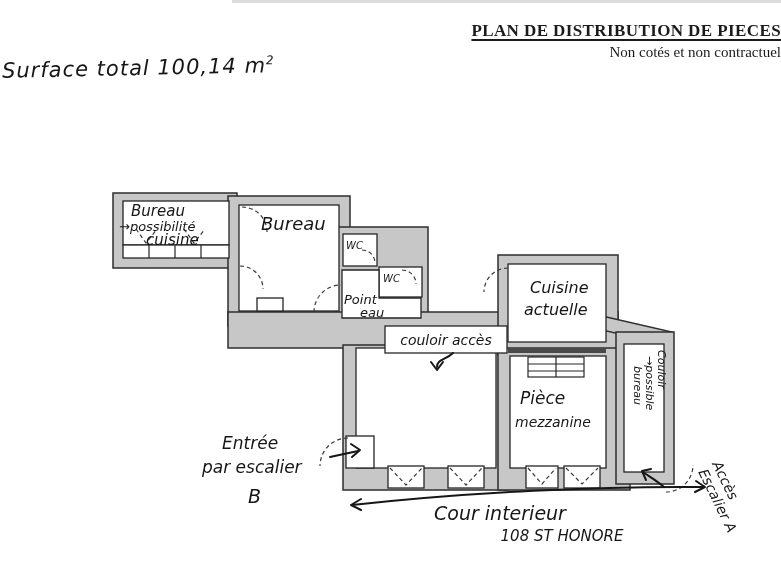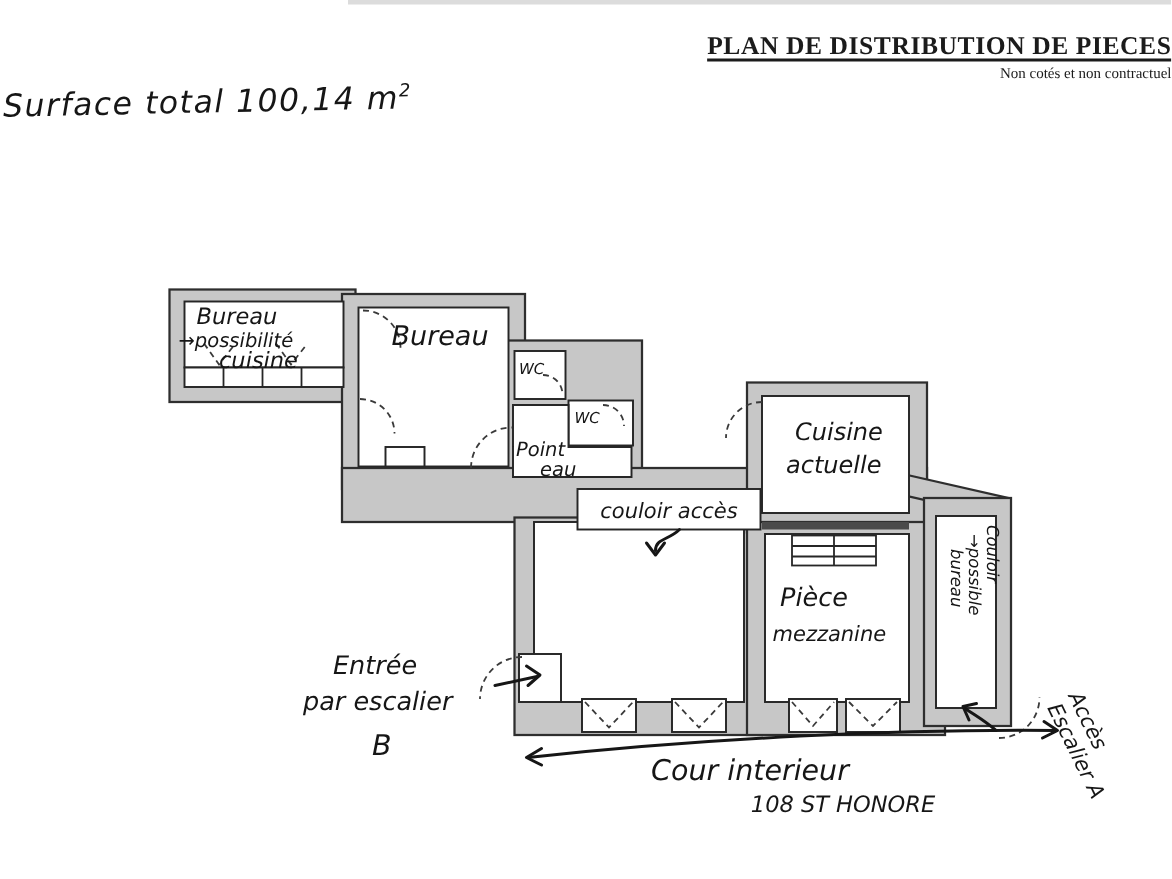--- a/index.html
+++ b/index.html
@@ -5,21 +5,21 @@
   :root{
     --paper:#ffffff; --ink:#1b1b1b; --wall:#c7c7c7; --divider:#4a4a4a; --hand:#161616;
   }
   html,body{margin:0;padding:0;background:#fff;}
   #page{position:relative;width:781px;height:586px;background:var(--paper);overflow:hidden;
         font-family:"Liberation Serif",serif;color:var(--ink);}
   .scan-artifact{position:absolute;top:0;left:232px;width:549px;height:3px;background:#dcdcdc;}
   .hdr{position:absolute;top:8px;left:0;width:100%;text-align:right;margin-top:13px;}
   .hdr .title{font-size:17px;font-weight:bold;letter-spacing:.4px;text-decoration:underline;
               text-decoration-thickness:2px;text-underline-offset:3px;}
-  .hdr .subtitle{font-size:10px;margin-top:3px;}
+  .hdr .subtitle{font-size:15px;margin-top:3px;}
   .hand-note{position:absolute;left:2px;top:56px;font-family:"DejaVu Sans",sans-serif;
              font-style:italic;font-size:21px;color:var(--hand);transform:rotate(-1.2deg);
              letter-spacing:1px;white-space:nowrap;}
   .hand-note sup{font-size:12px;}
   svg{position:absolute;left:0;top:0;}
   .wallblk{fill:var(--wall);stroke:#2e2e2e;stroke-width:1.5;}
   .roomw{fill:var(--paper);stroke:#262626;stroke-width:1.3;}
   .thin{fill:none;stroke:#262626;stroke-width:1.2;}
   .dash{fill:none;stroke:#3a3a3a;stroke-width:1.2;stroke-dasharray:4 3;}
   .arrow{fill:none;stroke:var(--hand);stroke-width:2;stroke-linecap:round;stroke-linejoin:round;}

